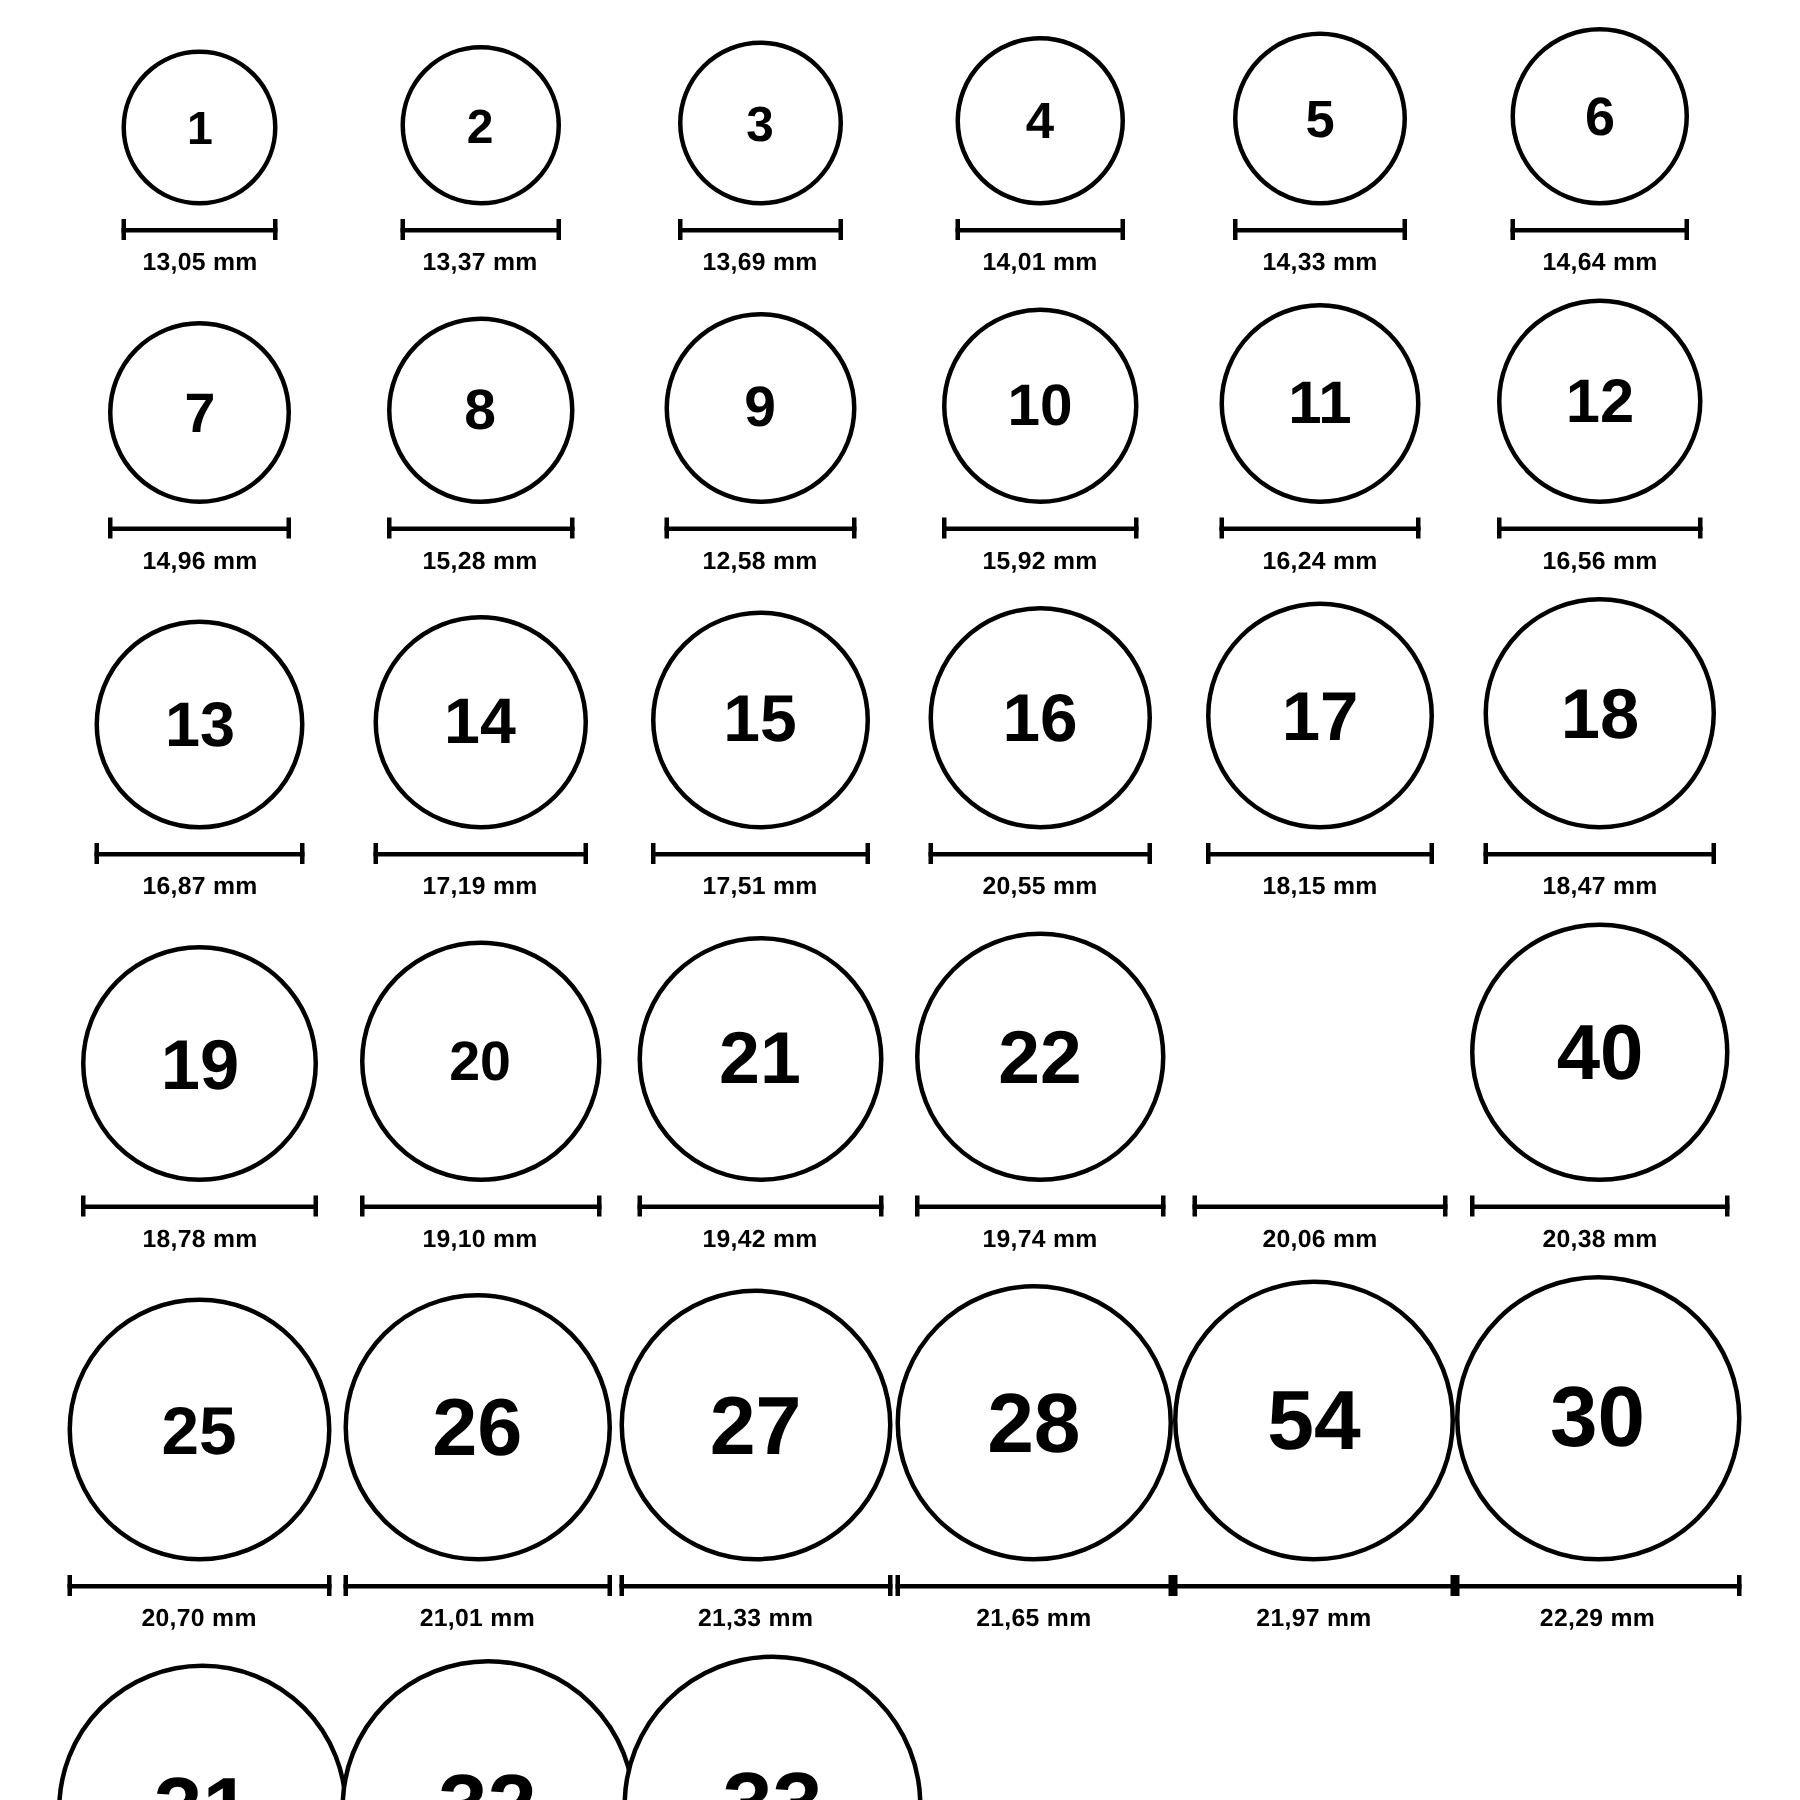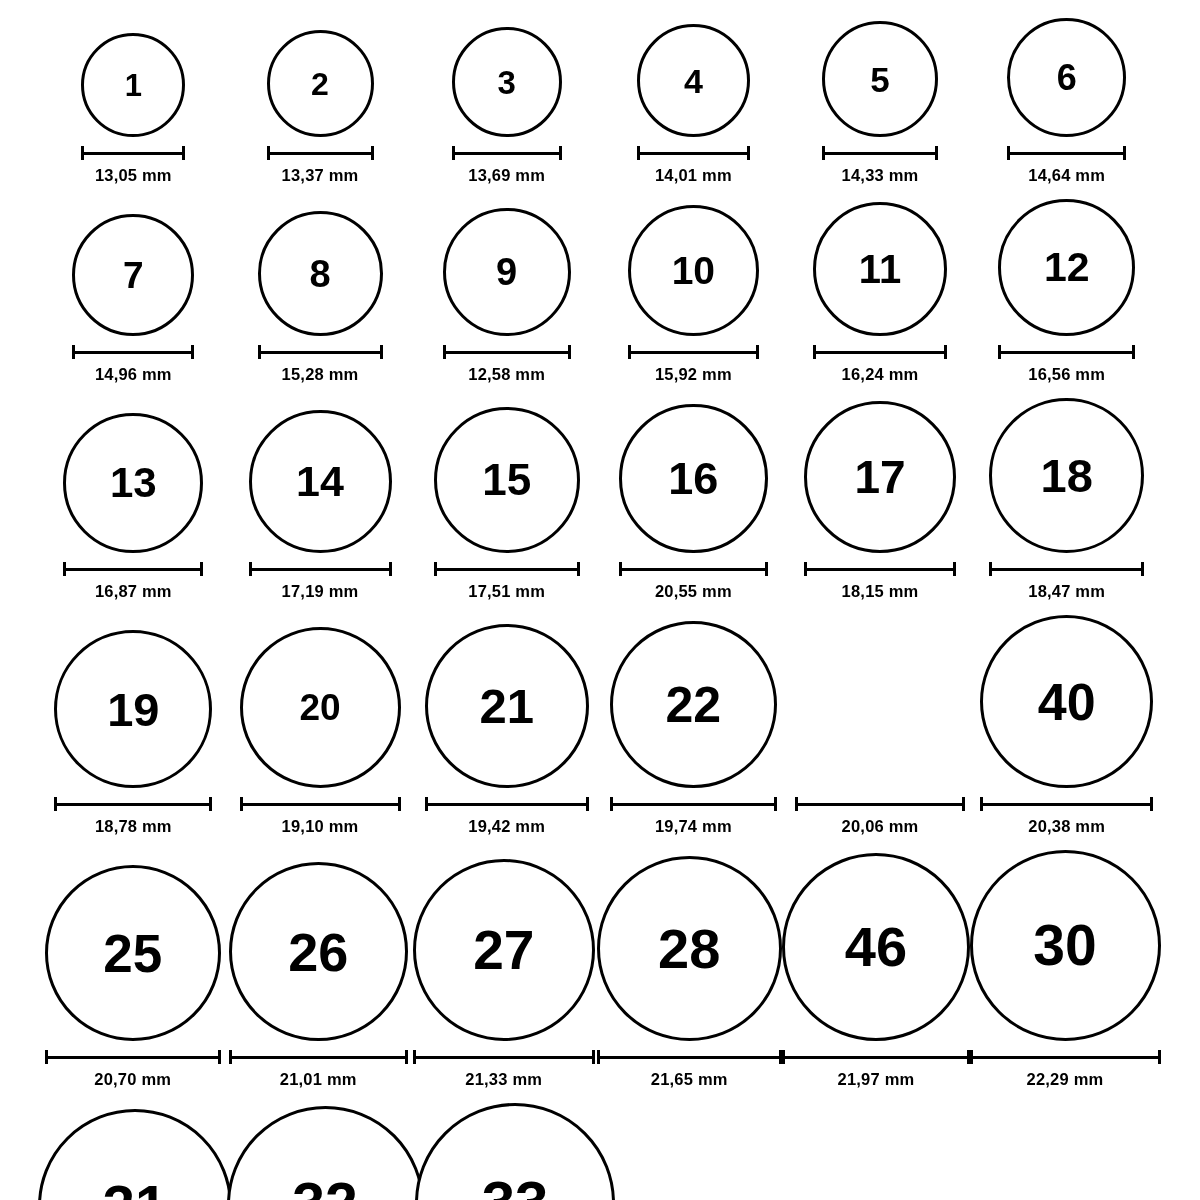--- a/index.html
+++ b/index.html
@@ -351,21 +351,21 @@
           <div class="cap left"></div>
           <div class="cap right"></div>
         </div>
         <div class="mm">20,38 mm</div>
       </div>
     </div>
     <div class="spacer-row"></div>
     <div class="row">
       <div class="cell">
         <div class="ring" style="width: 176px; height: 176px;">
-          <span class="ring-label" style="font-size: 53px;">25</span>
+          <span class="ring-label" style="font-size: 45px;">25</span>
         </div>
         <div class="measure" style="width: 176px;">
           <div class="bar"></div>
           <div class="cap left"></div>
           <div class="cap right"></div>
         </div>
         <div class="mm">20,70 mm</div>
       </div>
       <div class="cell">
         <div class="ring" style="width: 179px; height: 179px;">
@@ -395,21 +395,21 @@
         </div>
         <div class="measure" style="width: 185px;">
           <div class="bar"></div>
           <div class="cap left"></div>
           <div class="cap right"></div>
         </div>
         <div class="mm">21,65 mm</div>
       </div>
       <div class="cell">
         <div class="ring" style="width: 188px; height: 188px;">
-          <span class="ring-label" style="font-size: 56px;">46</span>
+          <span class="ring-label" style="font-size: 56px;">54</span>
         </div>
         <div class="measure" style="width: 188px;">
           <div class="bar"></div>
           <div class="cap left"></div>
           <div class="cap right"></div>
         </div>
         <div class="mm">21,97 mm</div>
       </div>
       <div class="cell">
         <div class="ring" style="width: 191px; height: 191px;">

